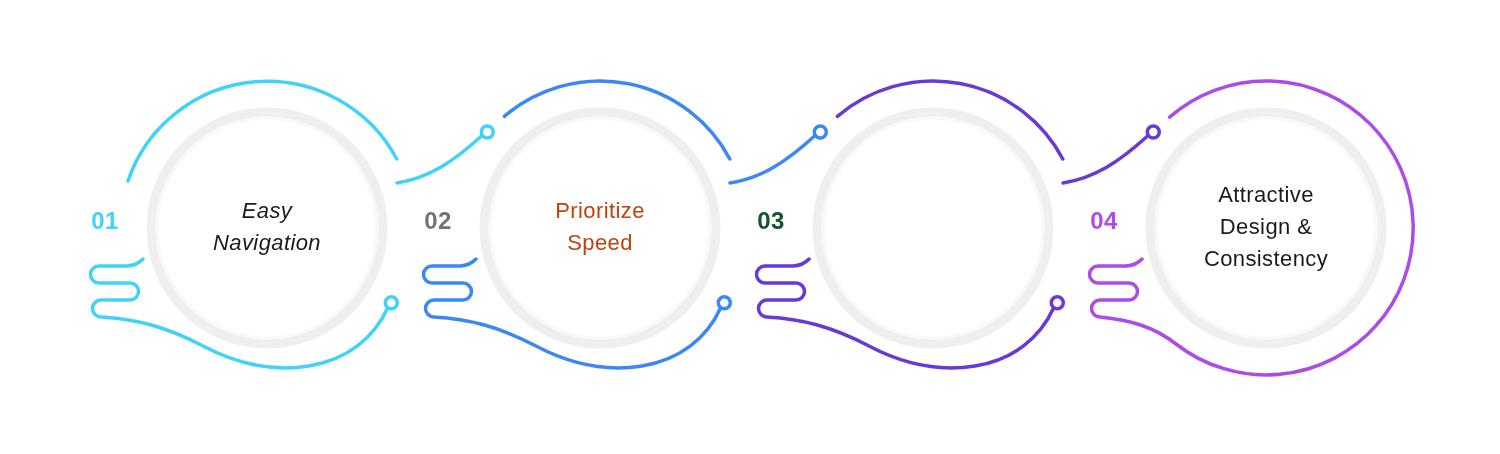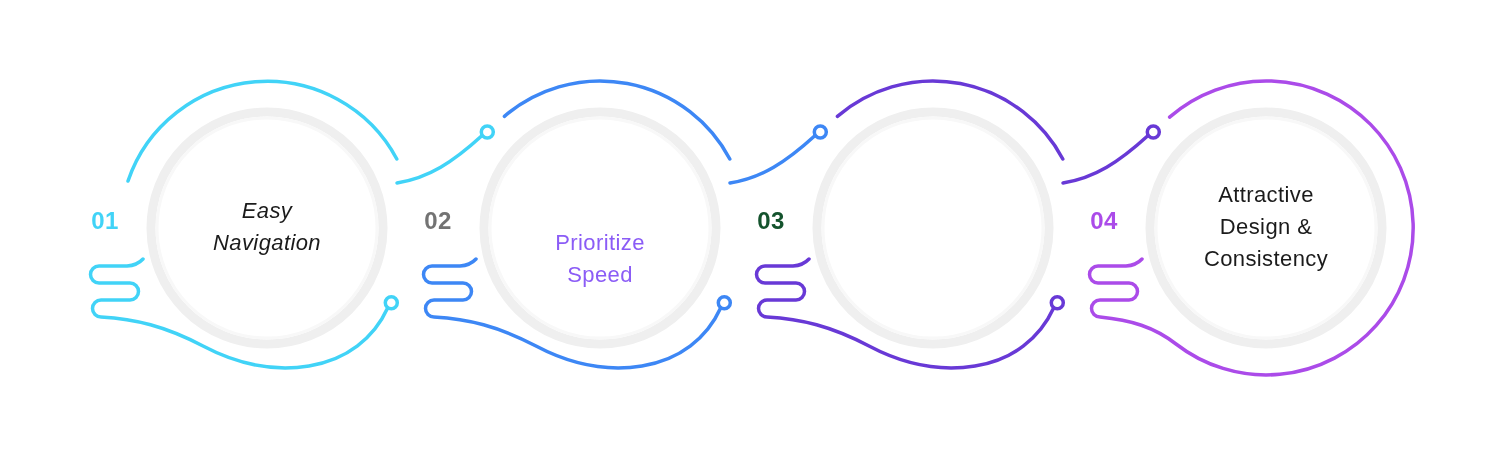--- a/index.html
+++ b/index.html
@@ -83,19 +83,19 @@
     </g>
   </svg>
 
   <div class="step-number" style="left: 105px; top: 221px; color: rgb(65, 211, 247);">01</div>
   <div class="step-number" style="left: 438px; top: 221px; color: #737373;">02</div>
   <div class="step-number" style="left: 771px; top: 221px; color: #14532d;">03</div>
   <div class="step-number" style="left: 1104px; top: 221px; color: rgb(171, 75, 233);">04</div>
 
   <div class="step-title" style="left: 267px; top: 227px; color: rgb(27, 27, 27); font-style: italic;">Easy
 Navigation</div>
-  <div class="step-title" style="left: 600px; top: 227px; color: #8b5cf6; margin-top: 32px;">Prioritize
+  <div class="step-title" style="left: 600px; top: 227px; color: #c2410c;">Prioritize
 Speed</div>
   <div class="step-title" style="left: 1266px; top: 227px; color: rgb(27, 27, 27);">Attractive
 Design &amp;
 Consistency</div>
 
 </div>
 
 </body></html>

